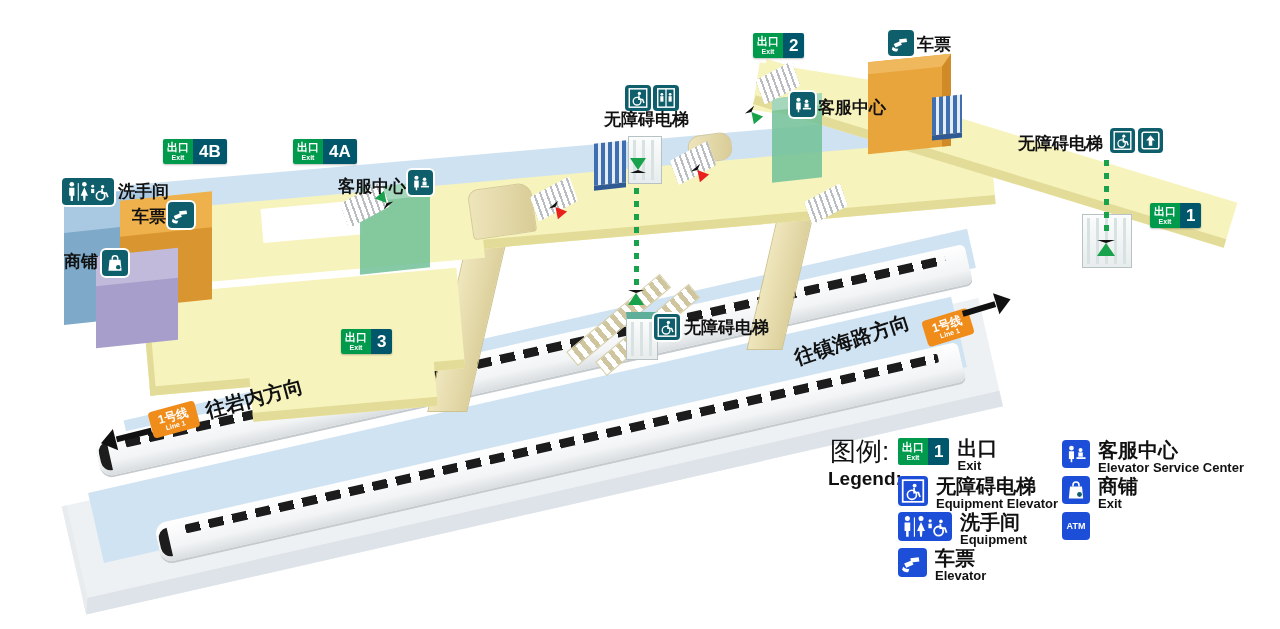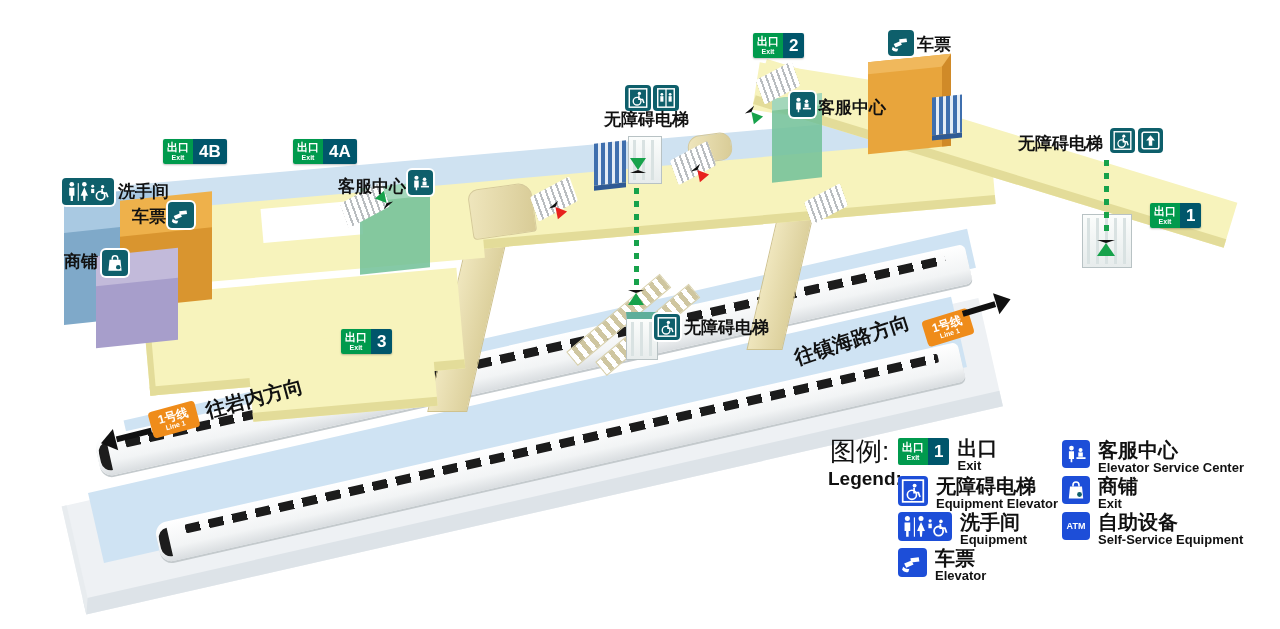--- a/index.html
+++ b/index.html
@@ -377,19 +377,15 @@
         </svg>
     </span>
     <span class="lg-text">
         <span class="zh">商铺</span>
         <span class="en">Exit</span>
       </span>
   </div>
 
   <div class="lg-item" style="left:1062px;top:512px;">
     <span class="lg-tile" style="width:28px;height:28px;color:#fff;font-size:9px;font-weight:bold;">ATM</span>
-    <span class="lg-text">
-        <span class="zh">自助设备</span>
-        <span class="en">Self-Service Equipment</span>
-      </span>
   </div>
 
 </div>
 
 </body></html>

